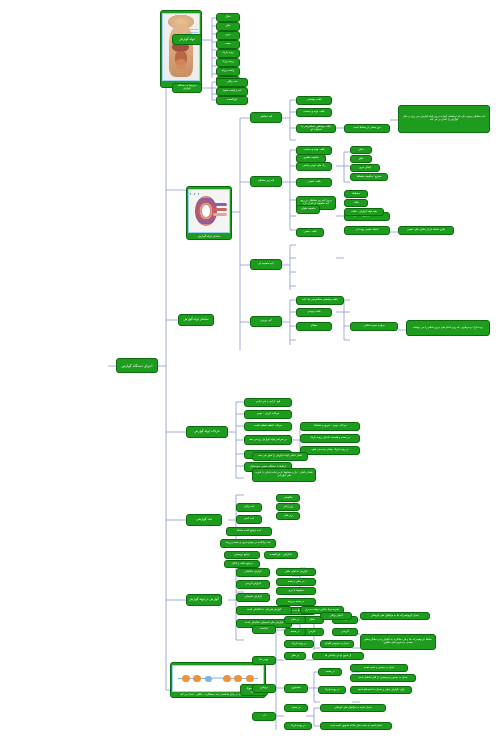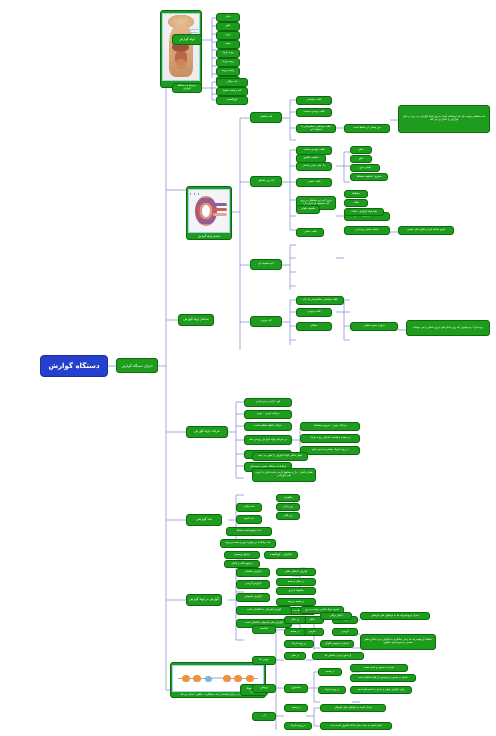--- a/index.html
+++ b/index.html
@@ -140,23 +140,20 @@
       <path d="M306,688 H314 M314,672 V702 M314,672 H320 M314,688 H320 M314,702 H320"></path>
       <path d="M352,672 H360"></path>
         <path d="M352,688 H360"></path>
         <path d="M352,702 H360"></path>
       <path d="M306,716 H314 M314,708 V726 M314,708 H320 M314,726 H320"></path>
       <path d="M352,708 H360"></path>
         <path d="M352,726 H360"></path>
     </g>
   </svg>
 
-  <div class="root" style="left:40px;top:355px;width:68px;height:22px;">
-    <span>دستگاه گوارش</span>
-  </div>
 
   <div class="mid" style="left:116px;top:358px;width:42px;height:15px;">
     <span>اجزای دستگاه گوارش</span>
   </div>
 
   <div class="imgnode" style="left:160px;top:10px;width:42px;height:78px;">
     <div class="pic">
       <div class="torso">
           <div class="body"></div>
           <div class="org1"></div>

